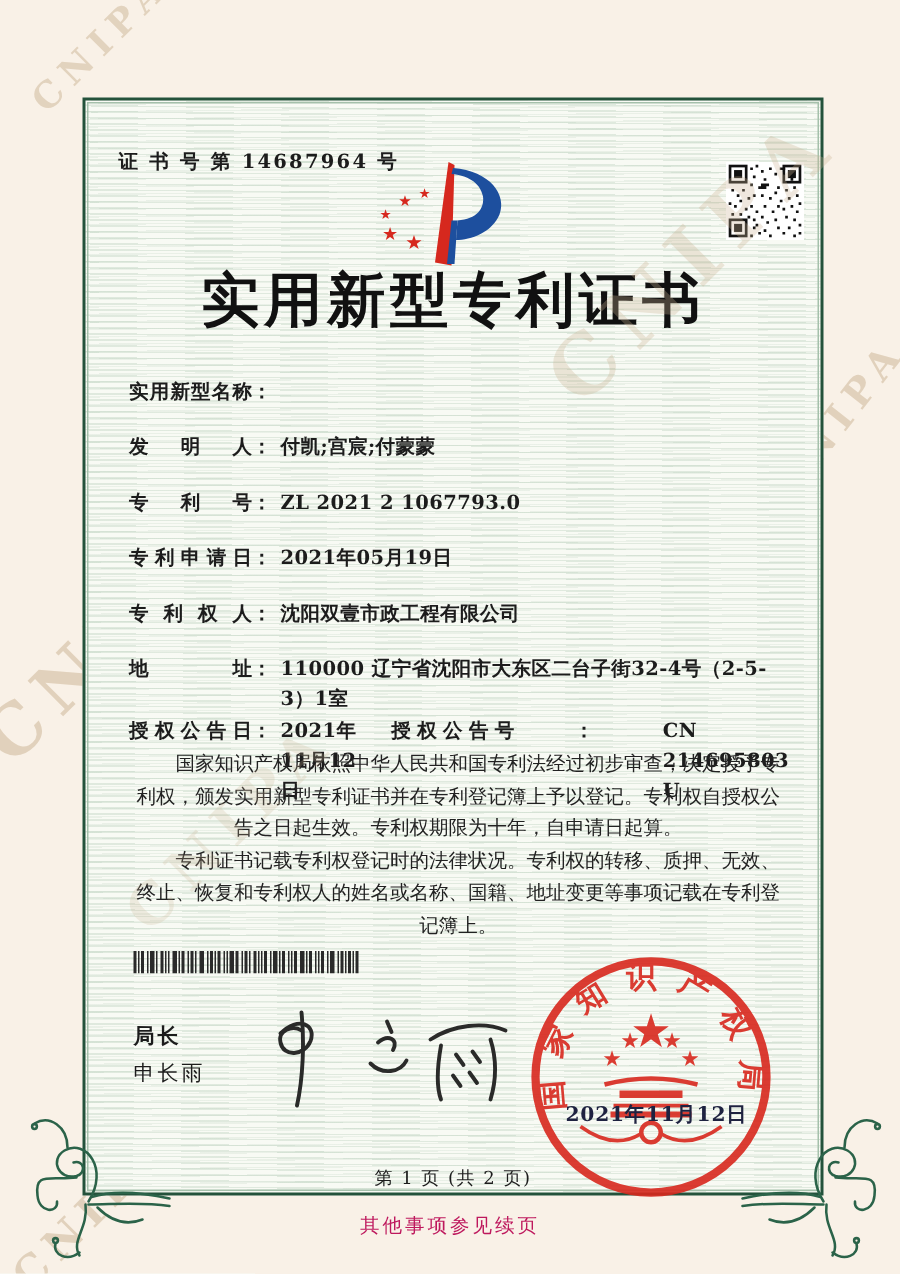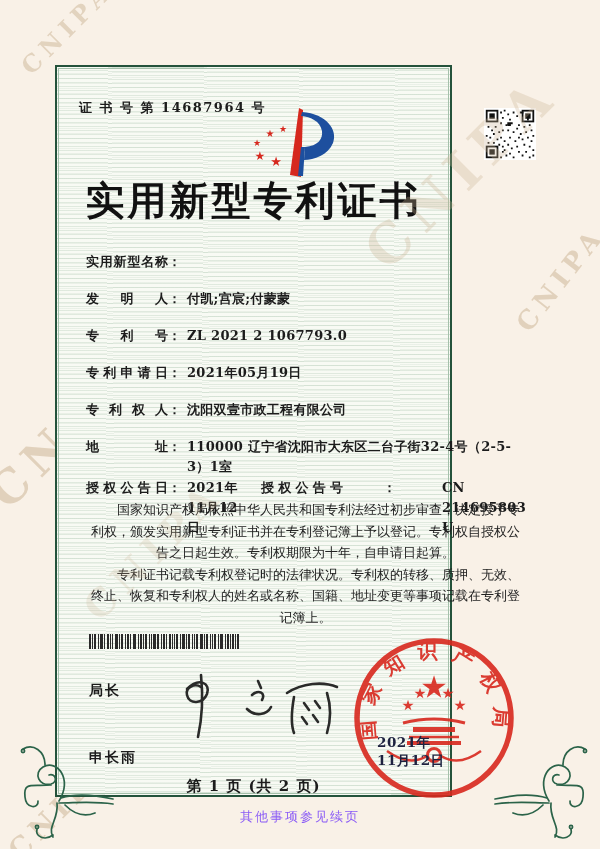--- a/index.html
+++ b/index.html
@@ -16,21 +16,21 @@
     pointer-events:none;white-space:nowrap;
   }
   .wm1{left:8px;top:14px;font-size:24px;opacity:.48;}
   .wm3{left:-34px;top:398px;font-size:46px;opacity:.5;letter-spacing:9px;}
   .wm5{left:498px;top:264px;font-size:26px;opacity:.5;transform:rotate(-52deg);}
   .wm6{left:-6px;top:792px;font-size:28px;opacity:.5;}
   .wm2{left:338px;top:140px;font-size:54px;letter-spacing:10px;opacity:.30;}
   .wm4{left:64px;top:528px;font-size:38px;letter-spacing:8px;opacity:.22;}
   
   .cert{
-    position:absolute;left:55px;top:65px;width:397px;height:732px;
+    position:absolute;left:55px;top:65px;width:494px;height:732px;
     border:2.5px solid #24523b;box-sizing:border-box;
     background-color:#f8faf4;
     background-image:
       repeating-linear-gradient(0.6deg, rgba(160,190,165,.28) 0 1px, transparent 1px 4px),
       repeating-linear-gradient(-0.6deg, rgba(160,190,165,.16) 0 1px, transparent 1px 5px);
   }
   .cert::before{
     content:"";position:absolute;inset:1px;border:1px solid #a5c0ab;pointer-events:none;
   }
   .cert-number{
@@ -53,37 +53,37 @@
   .pair2{margin-left:18px;display:flex;gap:40px;}
   
   .body-text{
     position:absolute;left:28px;top:432px;width:441px;
     font-size:13px;line-height:21.5px;color:#222;
   }
   .body-text p{margin:0;text-indent:2em;text-align:center;}
   
   .barcode{position:absolute;left:31px;top:567px;}
   .sig-title{position:absolute;left:32px;top:615px;font-size:14px;font-weight:700;letter-spacing:2px;}
-  .sig-name{position:absolute;left:32px;top:640px;font-size:14px;font-weight:700;letter-spacing:2px;margin-top:42px;}
+  .sig-name{position:absolute;left:32px;top:640px;font-size:14px;font-weight:400;letter-spacing:2px;}
   .signature{position:absolute;left:100px;top:600px;}
   .seal{position:absolute;left:294px;top:568px;opacity:.9;}
   .seal text{font-family:"DejaVu Serif",serif;font-weight:bold;}
   .date-stamp{
     position:absolute;left:320px;top:667px;font-size:13.5px;font-weight:700;
     color:#1e2240;letter-spacing:.5px;z-index:5;
   }
   .page-number{
-    position:absolute;left:0;top:710px;width:100%;text-align:center;font-size:15px;letter-spacing:1px;font-weight:bold;
+    position:absolute;left:0;top:710px;width:100%;text-align:center;font-size:12px;letter-spacing:1px;
   }
   .flourish{position:absolute;width:100px;height:110px;}
   .flourish.fr{left:436px;top:668px;}
   .flourish.fl{left:-42px;top:668px;transform:scaleX(-1);}
   .footer-note{
     position:absolute;left:0;top:808px;width:600px;text-align:center;
-    font-size:13px;letter-spacing:2px;color:#8b5cf6;
+    font-size:13px;letter-spacing:2px;color:#be185d;
   }
   .star{font-family:"DejaVu Sans",sans-serif;}
 </style>
 </head>
 <body>
 
 <span class="wm wm1">CNIPA</span>
 <span class="wm wm3">CNIPA</span>
 <span class="wm wm5">CNIPA</span>
 <span class="wm wm6">CNIPA</span>

